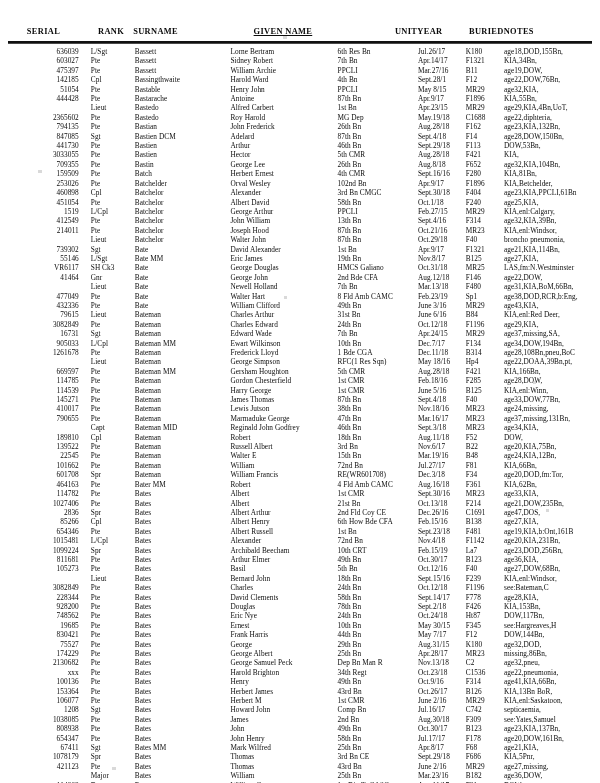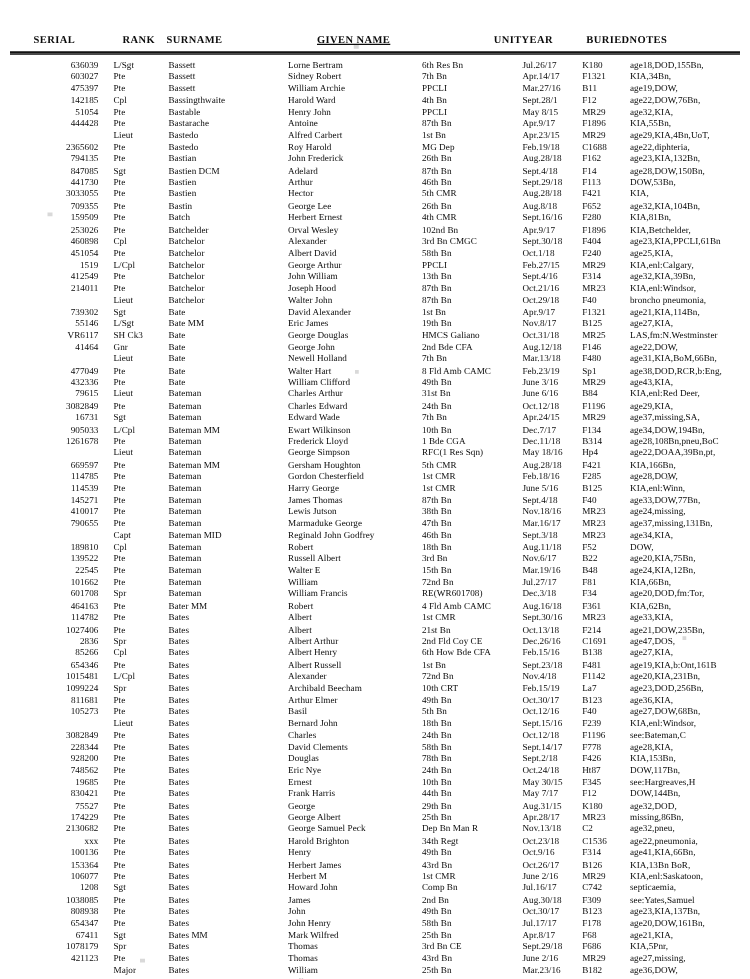--- a/index.html
+++ b/index.html
@@ -186,21 +186,21 @@
         <div class="cell c-year">Apr.23/15</div>
         <div class="cell c-buried">MR29</div>
         <div class="cell c-notes">age29,KIA,4Bn,UoT,</div>
       </div>
       <div class="row">
         <div class="cell c-serial">2365602</div>
         <div class="cell c-rank">Pte</div>
         <div class="cell c-surname">Bastedo</div>
         <div class="cell c-given">Roy Harold</div>
         <div class="cell c-unit">MG Dep</div>
-        <div class="cell c-year">Feb.19/18</div>
+        <div class="cell c-year">May.19/18</div>
         <div class="cell c-buried">C1688</div>
         <div class="cell c-notes">age22,diphteria,</div>
       </div>
       <div class="row">
         <div class="cell c-serial">794135</div>
         <div class="cell c-rank">Pte</div>
         <div class="cell c-surname">Bastian</div>
         <div class="cell c-given">John Frederick</div>
         <div class="cell c-unit">26th Bn</div>
         <div class="cell c-year">Aug.28/18</div>

